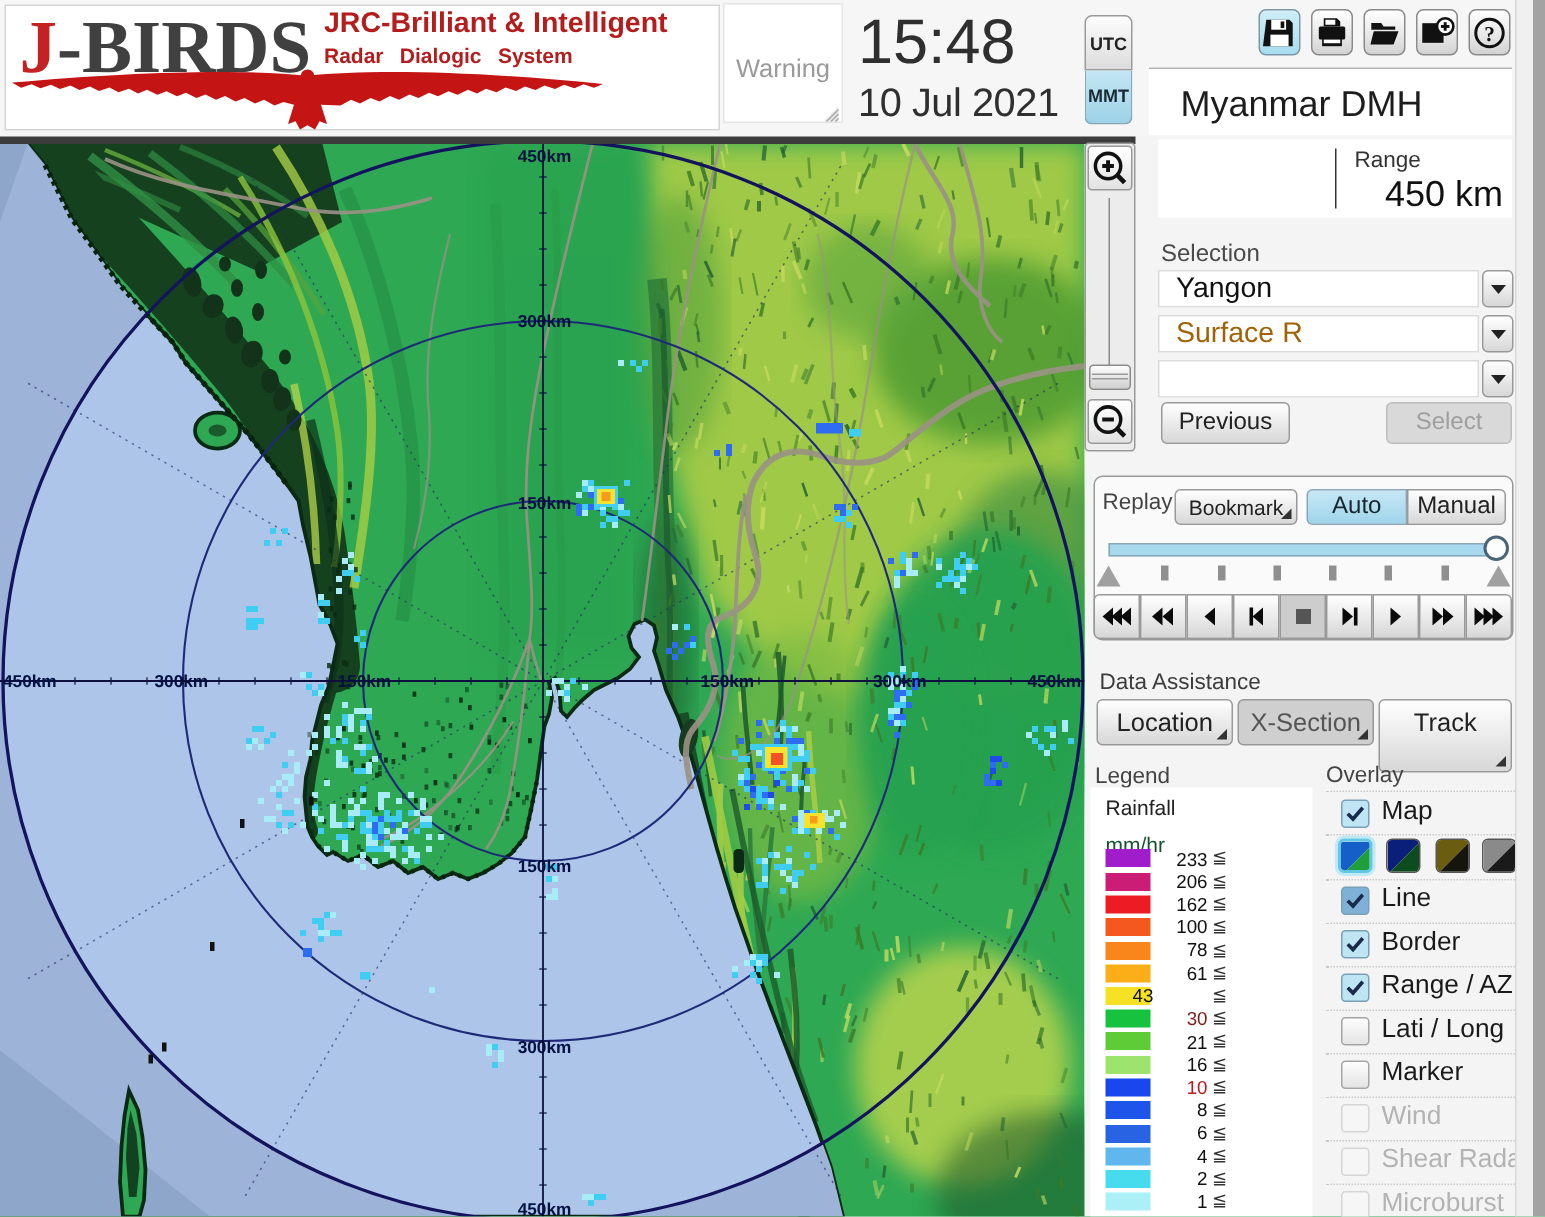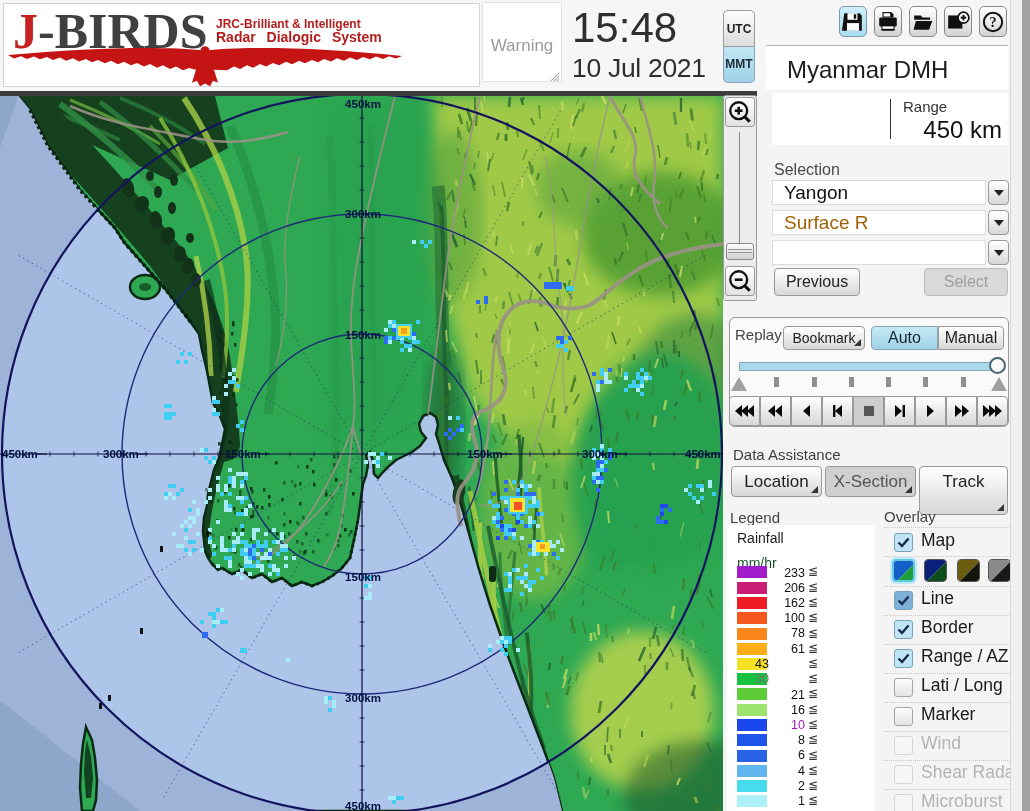--- a/index.html
+++ b/index.html
@@ -9,21 +9,21 @@
 .cb{width:19px;height:19px;border-radius:3px;position:absolute}
 .sep{position:absolute;left:884px;width:126px;border-top:1px dotted #c9c9c9}
 .ovl{position:absolute;left:921px;font-size:17.5px;color:#1a1a1a}
 .ovld{position:absolute;left:921px;font-size:17.5px;color:#b3b3b3}
 svg{display:block}
 
 </style></head><body>
 <div class="abs" style="left:0;top:0;width:1030px;height:91px;background:#f6f6f6"></div>
 <div class="abs" style="left:3px;top:3px;width:477px;height:84px;background:#fff;border:1px solid #d4d4d4"></div>
 <div class="abs" style="left:13px;top:2px;font-family:'Liberation Serif',serif;font-weight:bold;font-size:50px"><span style="color:#c42222">J</span><span style="color:#404040">-BIRDS</span></div>
-<div class="abs" style="left:216px;top:17px;color:#b51c1c;font-weight:bold;font-size:12px">JRC-Brilliant &amp; Intelligent</div>
+<div class="abs" style="left:216px;top:5px;color:#b51c1c;font-weight:bold;font-size:19px">JRC-Brilliant &amp; Intelligent</div>
 <div class="abs" style="left:216px;top:29px;color:#b51c1c;font-weight:bold;font-size:14px;word-spacing:7px">Radar Dialogic System</div>
 <svg class="abs" style="left:0;top:44px" width="430" height="46" viewBox="0 0 430 50" preserveAspectRatio="none">
     <path d="M 205,7 C 160,2 90,4 8,12 L 14,15.8 L 21,13.2 L 27,16.2 L 34,13.6 L 40,16.7 L 47,14.1 L 53,17.4 L 60,14.8 L 66,18.1 L 73,15.5 L 79,19.0 L 86,16.4 L 92,19.9 L 98,17.3 L 105,20.9 L 111,18.3 L 118,22.0 L 124,19.4 L 131,23.2 L 137,20.6 L 144,24.4 L 150,21.8 L 157,25.8 L 163,23.2 L 170,27.1 L 176,24.5 L 183,28.6 L 189,26.0 L 196,28 L 192,42 L 197,40 L 200,46 L 205,43 L 210,46 L 213,40 L 218,42 L 214,28 L 227,28.6 L 234,24.5 L 240,27.1 L 247,23.2 L 253,25.8 L 260,21.8 L 266,24.4 L 273,20.6 L 279,23.2 L 286,19.4 L 292,22.0 L 299,18.3 L 305,20.9 L 312,17.3 L 318,19.9 L 324,16.4 L 331,19.0 L 337,15.5 L 344,18.1 L 350,14.8 L 357,17.4 L 363,14.1 L 370,16.7 L 376,13.6 L 383,16.2 L 389,13.2 L 396,15.8 L 402,13.0 C 320,4 250,2 205,7 Z" fill="#c41414"></path>
     <ellipse cx="205" cy="20" rx="7" ry="12" fill="#c41414"></ellipse>
     <circle cx="205" cy="7" r="4.5" fill="#c41414"></circle>
   </svg>
 <div class="abs" style="left:482px;top:2px;width:80px;height:80px;background:#fff;border:1px solid #e4e4e4"></div>
 <div class="abs" style="left:482px;top:36px;width:80px;text-align:center;color:#9a9a9a;font-size:17px">Warning</div>
 <svg class="abs" style="left:548px;top:70px" width="12" height="12" viewBox="0 0 12 12">
     <path d="M11,1 L11,11 L1,11 Z" fill="#e8e8e8"></path>
@@ -1585,30 +1585,30 @@
 <div class="abs" style="left:737px;top:628px;width:30px;height:12px;background:#f8861b"></div>
 <div class="abs" style="left:755px;top:626px;width:50px;text-align:right;font-size:12.5px;color:#111">78</div>
 <div class="abs" style="left:808px;top:626px;font-size:12px;color:#333">≦</div>
 <div class="abs" style="left:737px;top:643px;width:30px;height:12px;background:#fcae18"></div>
 <div class="abs" style="left:755px;top:642px;width:50px;text-align:right;font-size:12.5px;color:#111">61</div>
 <div class="abs" style="left:808px;top:641px;font-size:12px;color:#333">≦</div>
 <div class="abs" style="left:737px;top:658px;width:30px;height:12px;background:#f6e125"></div>
 <div class="abs" style="left:755px;top:657px;width:50px;text-align:left;font-size:12.5px;color:#111">43</div>
 <div class="abs" style="left:808px;top:656px;font-size:12px;color:#333">≦</div>
 <div class="abs" style="left:737px;top:673px;width:30px;height:12px;background:#17c23e"></div>
-<div class="abs" style="left:755px;top:672px;width:50px;font-size:12.5px;color:#737373">30</div>
+<div class="abs" style="left:755px;top:672px;width:50px;text-align:right;font-size:12.5px;color:#7f1d1d">30</div>
 <div class="abs" style="left:808px;top:671px;font-size:12px;color:#333">≦</div>
 <div class="abs" style="left:737px;top:688px;width:30px;height:12px;background:#5ecc36"></div>
 <div class="abs" style="left:755px;top:688px;width:50px;text-align:right;font-size:12.5px;color:#111">21</div>
 <div class="abs" style="left:808px;top:686px;font-size:12px;color:#333">≦</div>
 <div class="abs" style="left:737px;top:704px;width:30px;height:12px;background:#9ce46e"></div>
 <div class="abs" style="left:755px;top:703px;width:50px;text-align:right;font-size:12.5px;color:#111">16</div>
 <div class="abs" style="left:808px;top:702px;font-size:12px;color:#333">≦</div>
 <div class="abs" style="left:737px;top:719px;width:30px;height:12px;background:#1a46ee"></div>
-<div class="abs" style="left:755px;top:718px;width:50px;text-align:right;font-size:12.5px;color:#a21caf">10</div>
+<div class="abs" style="left:755px;top:718px;width:50px;text-align:right;font-size:12.5px;color:#b91c1c">10</div>
 <div class="abs" style="left:808px;top:717px;font-size:12px;color:#333">≦</div>
 <div class="abs" style="left:737px;top:734px;width:30px;height:12px;background:#1f54ea"></div>
 <div class="abs" style="left:755px;top:733px;width:50px;text-align:right;font-size:12.5px;color:#111">8</div>
 <div class="abs" style="left:808px;top:732px;font-size:12px;color:#333">≦</div>
 <div class="abs" style="left:737px;top:750px;width:30px;height:12px;background:#2763e2"></div>
 <div class="abs" style="left:755px;top:748px;width:50px;text-align:right;font-size:12.5px;color:#111">6</div>
 <div class="abs" style="left:808px;top:748px;font-size:12px;color:#333">≦</div>
 <div class="abs" style="left:737px;top:765px;width:30px;height:12px;background:#5fb7ee"></div>
 <div class="abs" style="left:755px;top:764px;width:50px;text-align:right;font-size:12.5px;color:#111">4</div>
 <div class="abs" style="left:808px;top:763px;font-size:12px;color:#333">≦</div>

